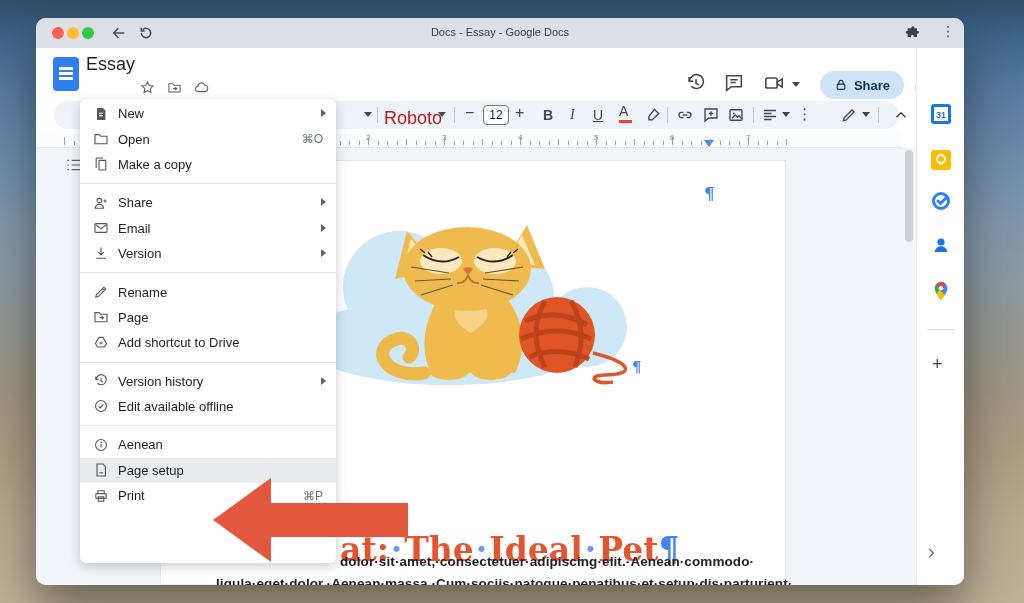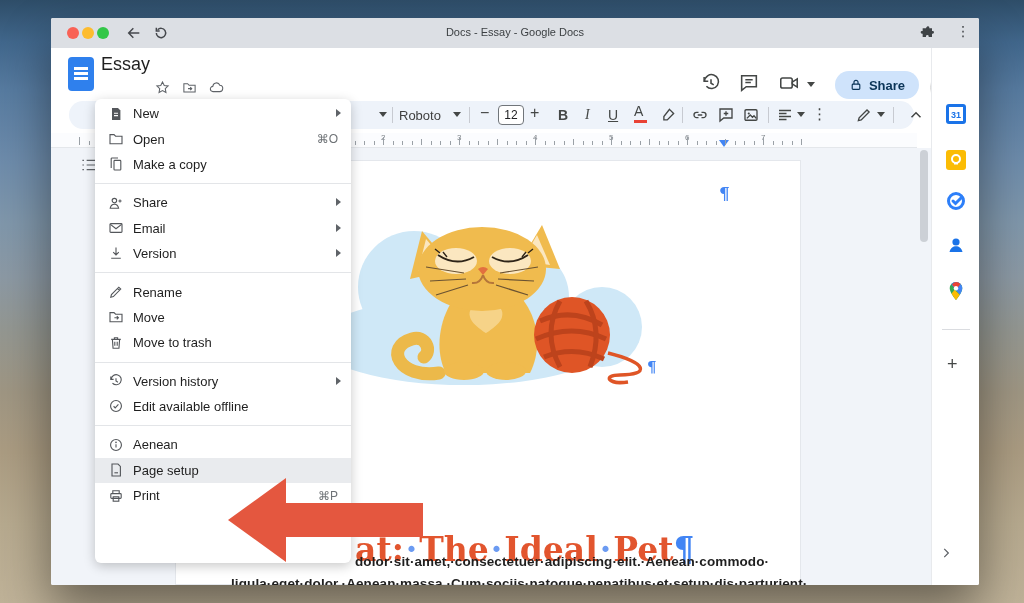--- a/index.html
+++ b/index.html
@@ -1,19 +1,19 @@
 <!DOCTYPE html>
 <html><head>
 <meta charset="utf-8">
 <style>
   html,body{margin:0;padding:0;}
   #screen{position:relative;width:1024px;height:603px;overflow:hidden;
     font-family:"Liberation Sans",sans-serif;
     background:linear-gradient(180deg,#2e4d68 0%,#41678c 7%,#577ba0 15%,#6e8cab 27%,#8097ab 37%,#8c99a4 46%,#949791 55%,#9f9683 65%,#ab9c82 75%,#b7aa8f 87%,#bfb298 100%);}
-  #window{position:absolute;left:51px;top:18px;width:928px;height:567px;border-radius:2px;
+  #window{position:absolute;left:36px;top:18px;width:928px;height:567px;border-radius:10px;
     box-shadow:0 24px 50px rgba(0,0,0,.45);overflow:hidden;background:#fff;}
   
   #tabbar{position:absolute;left:0;top:0;width:100%;height:30px;background:#dcdfe4;}
   .tl{position:absolute;top:9px;width:12px;height:12px;border-radius:50%;}
   .nav-ic{position:absolute;top:7px;width:16px;height:16px;color:#45484d;}
   #tab-title{position:absolute;top:8px;left:0;width:100%;text-align:center;font-size:11px;color:#3c4043;}
   #puzzle-ic{position:absolute;top:7px;left:869px;width:16px;height:16px;color:#3f4346;}
   #brw-menu{position:absolute;top:5px;left:905px;font-size:14px;color:#3f4346;letter-spacing:0;}
   
   #docshead{position:absolute;left:0;top:30px;width:100%;height:53px;background:#fff;}
@@ -28,21 +28,21 @@
   #share-btn{position:absolute;left:784px;top:23px;width:84px;height:28px;border-radius:14px;background:#cfe3fb;
     display:flex;align-items:center;justify-content:center;gap:6px;color:#0b3558;font-size:13px;font-weight:bold;}
   #avatar{position:absolute;left:879px;top:23px;width:31px;height:31px;border-radius:50%;
     background:radial-gradient(circle at 50% 38%,#e9c9a6 0 34%,#c99d72 35% 60%,#6e4f38 61% 100%);border:1px solid #d8d8d8;}
   
   #toolbar{position:absolute;left:18px;top:83px;width:845px;height:28px;border-radius:14px;background:#eef3fa;}
   .tb-ic{position:absolute;top:5px;width:18px;height:18px;color:#444746;}
   .tb-txt{position:absolute;top:6px;font-size:14px;color:#444746;}
   .tb-div{position:absolute;top:6px;width:1px;height:16px;background:#c7cad1;}
   .caret{position:absolute;top:11px;width:0;height:0;border-left:4px solid transparent;border-right:4px solid transparent;border-top:5px solid #444746;}
-  #font-name{position:absolute;left:330px;top:7px;font-size:13px;color:#404040;}
+  #font-name{position:absolute;left:330px;top:7px;font-size:18px;color:#b91c1c;}
   #size-box{position:absolute;left:429px;top:4px;width:24px;height:18px;border:1px solid #70757a;border-radius:4px;
     font-size:12px;color:#202124;text-align:center;line-height:18px;background:#fff;}
   #txtcolor-bar{position:absolute;left:565px;top:19px;width:13px;height:3px;background:#e94235;}
   
   #hruler{position:absolute;left:0;top:115px;width:866px;height:14px;background:#fbfcfe;border-bottom:1px solid #e4e7eb;}
   #hruler i{position:absolute;bottom:2px;width:1px;background:#9aa0a6;}
   .hnum{position:absolute;top:0;font-size:8px;color:#80868b;}
   #indent-tri{position:absolute;left:668px;top:7px;width:0;height:0;border-left:5px solid transparent;border-right:5px solid transparent;border-top:7px solid #4285f4;}
   #vruler{position:absolute;left:10px;top:130px;width:14px;height:437px;}
   #vruler i{position:absolute;left:2px;height:1px;background:#9aa0a6;}
@@ -539,29 +539,30 @@
           </span>
       <span class="mlb">Rename</span>
         </div>
     <div class="mrow">
       <span class="mic">
             <svg viewBox="0 0 20 20" width="16" height="16" fill="none" stroke="currentColor" stroke-width="1.4">
               <path d="M2.5 4.5h5l2 2h8v9.5h-15z"></path>
               <path d="M8 11h5M11 9l2 2-2 2"></path>
             </svg>
           </span>
-      <span class="mlb">Move</span>
-        </div>
-    <div class="mrow">
-      <span class="mic">
-            <svg viewBox="0 0 20 20" width="16" height="16" fill="none" stroke="currentColor" stroke-width="1.4">
-              <path d="M4 5.5h12M8 5.5V3.5h4v2M5.5 5.5l.8 11h7.4l.8-11M8.5 8.5v5M11.5 8.5v5"></path>
-            </svg>
-          </span>
-      <span class="mlb">Move to trash</span>
+      <span class="mlb">Page</span>
+        </div>
+    <div class="mrow">
+      <span class="mic">
+            <svg viewBox="0 0 20 20" width="16" height="16" fill="none" stroke="currentColor" stroke-width="1.4">
+              <path d="M7.5 3h5l4.5 7.5-2.5 4.5h-9L3 10.5z"></path>
+              <path d="M10 8v4M8 10h4"></path>
+            </svg>
+          </span>
+      <span class="mlb">Add shortcut to Drive</span>
         </div>
     <div class="mdiv"></div>
     <div class="mrow">
       <span class="mic">
             <svg viewBox="0 0 20 20" width="16" height="16" fill="none" stroke="currentColor" stroke-width="1.4">
               <path d="M3.5 4.5V8H7"></path>
               <path d="M4 8a6.3 6.3 0 1 1 1.6 4.6"></path>
               <path d="M10 6.5V10l2.4 1.5"></path>
             </svg>
           </span>

